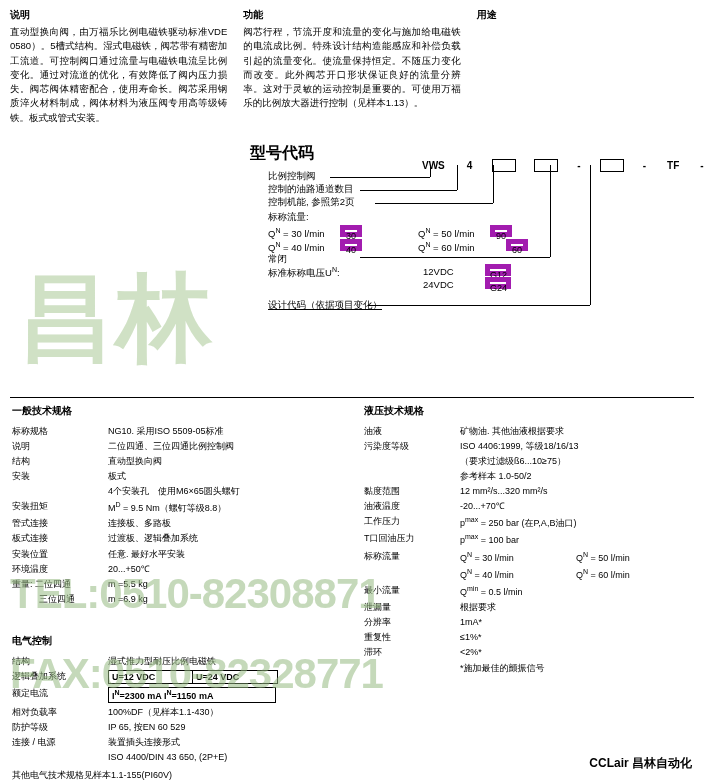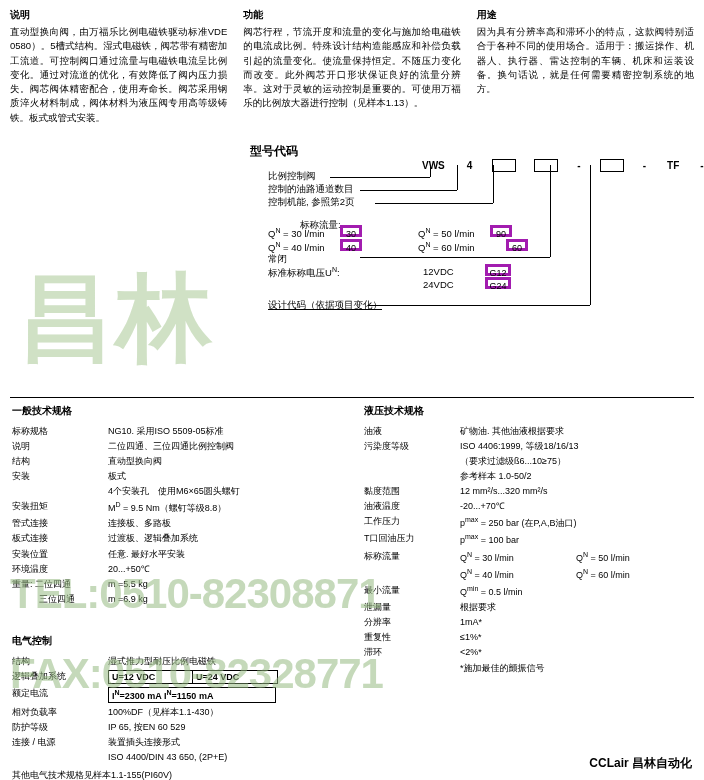--- a/index.html
+++ b/index.html
@@ -88,21 +88,21 @@
   
   .model-block {
     position: relative;
     margin: 18px 0 0 0;
     height: 230px;
   }
   .model-title {
     position: absolute;
     left: 250px;
     top: 0px;
-    font-size: 12px;
+    font-size: 16px;
     font-weight: bold;
   }
   .code-row {
     position: absolute;
     left: 420px;
     top: 16px;
     display: flex;
     align-items: center;
     font-size: 10px;
     font-weight: bold;
@@ -133,21 +133,21 @@
   .vline {
     position: absolute;
     border-left: 1px solid #000;
   }
   .hline {
     position: absolute;
     border-top: 1px solid #000;
   }
   .valbox {
     position: absolute;
-    border: 3px solid #a21caf;
+    border: 5px solid #a21caf;
     font-size: 9px;
     text-align: center;
     width: 22px;
     height: 12px;
     line-height: 12px;
     box-sizing: border-box;
   }
 
   
   .divider {
@@ -257,21 +257,20 @@
     <div class="top-col">
       <h3>说明</h3>
       <p>直动型换向阀，由万福乐比例电磁铁驱动标准VDE 0580）。5槽式结构。湿式电磁铁，阀芯带有精密加工流道。可控制阀口通过流量与电磁铁电流呈比例变化。通过对流道的优化，有效降低了阀内压力损失。阀芯阀体精密配合，使用寿命长。阀芯采用钢质淬火材料制成，阀体材料为液压阀专用高等级铸铁。板式或管式安装。</p>
     </div>
     <div class="top-col">
       <h3>功能</h3>
       <p>阀芯行程，节流开度和流量的变化与施加给电磁铁的电流成比例。特殊设计结构造能感应和补偿负载引起的流量变化。使流量保持恒定。不随压力变化而改变。此外阀芯开口形状保证良好的流量分辨率。这对于灵敏的运动控制是重要的。可使用万福乐的比例放大器进行控制（见样本1.13）。</p>
     </div>
     <div class="top-col">
       <h3>用途</h3>
-      <p>因为具有分辨率高和滞环小的特点，这款阀特别适合于各种不同的使用场合。适用于：搬运操作、机器人、执行器、雷达控制的车辆、机床和运装设备。换句话说，就是任何需要精密控制系统的地方。</p>
     </div>
   </div>
 
   <div class="model-block">
     <div class="model-title">型号代码</div>
 
     <div class="code-row">
       <span class="code-txt">VWS</span>
       <span class="code-txt">4</span>
       <span class="code-box"></span>
@@ -296,21 +295,21 @@
 
       <div class="hline" style="left:80px; top:0px; width:100px;"></div>
       <div class="hline" style="left:110px; top:13px; width:97px;"></div>
       <div class="hline" style="left:125px; top:26px; width:118px;"></div>
       <div class="hline" style="left:110px; top:80px; width:190px;"></div>
       <div class="hline" style="left:118px; top:128px; width:222px;"></div>
 
       <div class="lbl" style="left:0px; top:-7px;">比例控制阀</div>
       <div class="lbl" style="left:0px; top:6px;">控制的油路通道数目</div>
       <div class="lbl" style="left:0px; top:19px;text-align:center;">控制机能, 参照第2页</div>
-      <div class="lbl" style="left:0px; top:42px;margin-left:32px;">标称流量:</div>
+      <div class="lbl" style="left:0px; top:34px;">标称流量:</div>
 
       <div class="lbl" style="left:0px; top:50px;">Q<span class="sup">N</span> = 30 l/min</div>
       <div class="valbox" style="left:90px; top:48px;">30</div>
       <div class="lbl" style="left:150px; top:50px;">Q<span class="sup">N</span> = 50 l/min</div>
       <div class="valbox" style="left:240px; top:48px;">90</div>
 
       <div class="lbl" style="left:0px; top:64px;">Q<span class="sup">N</span> = 40 l/min</div>
       <div class="valbox" style="left:90px; top:62px;">40</div>
       <div class="lbl" style="left:150px; top:64px;">Q<span class="sup">N</span> = 60 l/min</div>
       <div class="valbox" style="left:256px; top:62px;">60</div>

